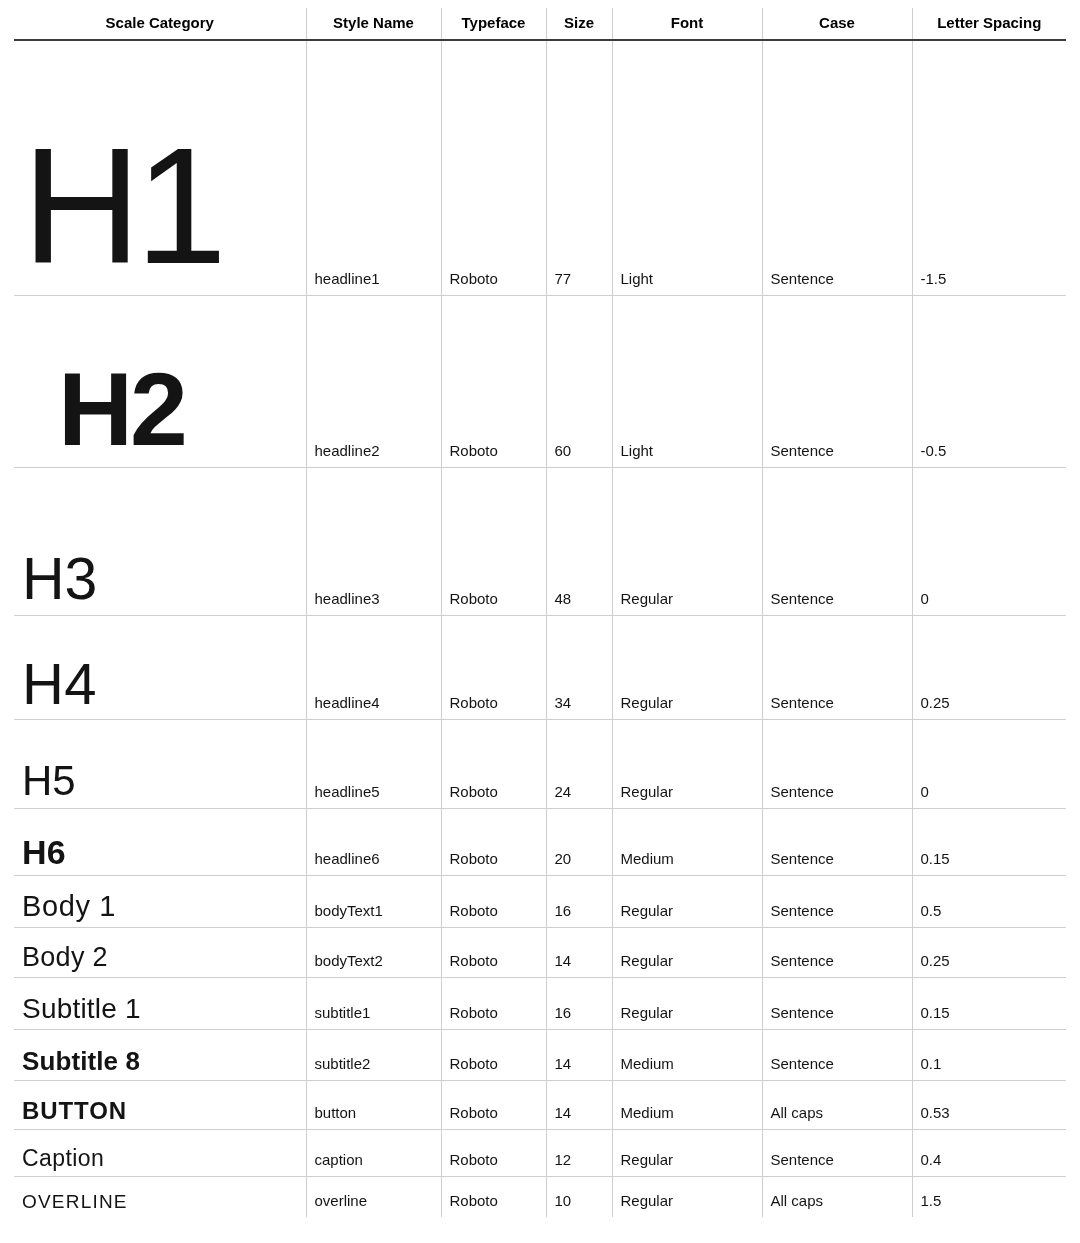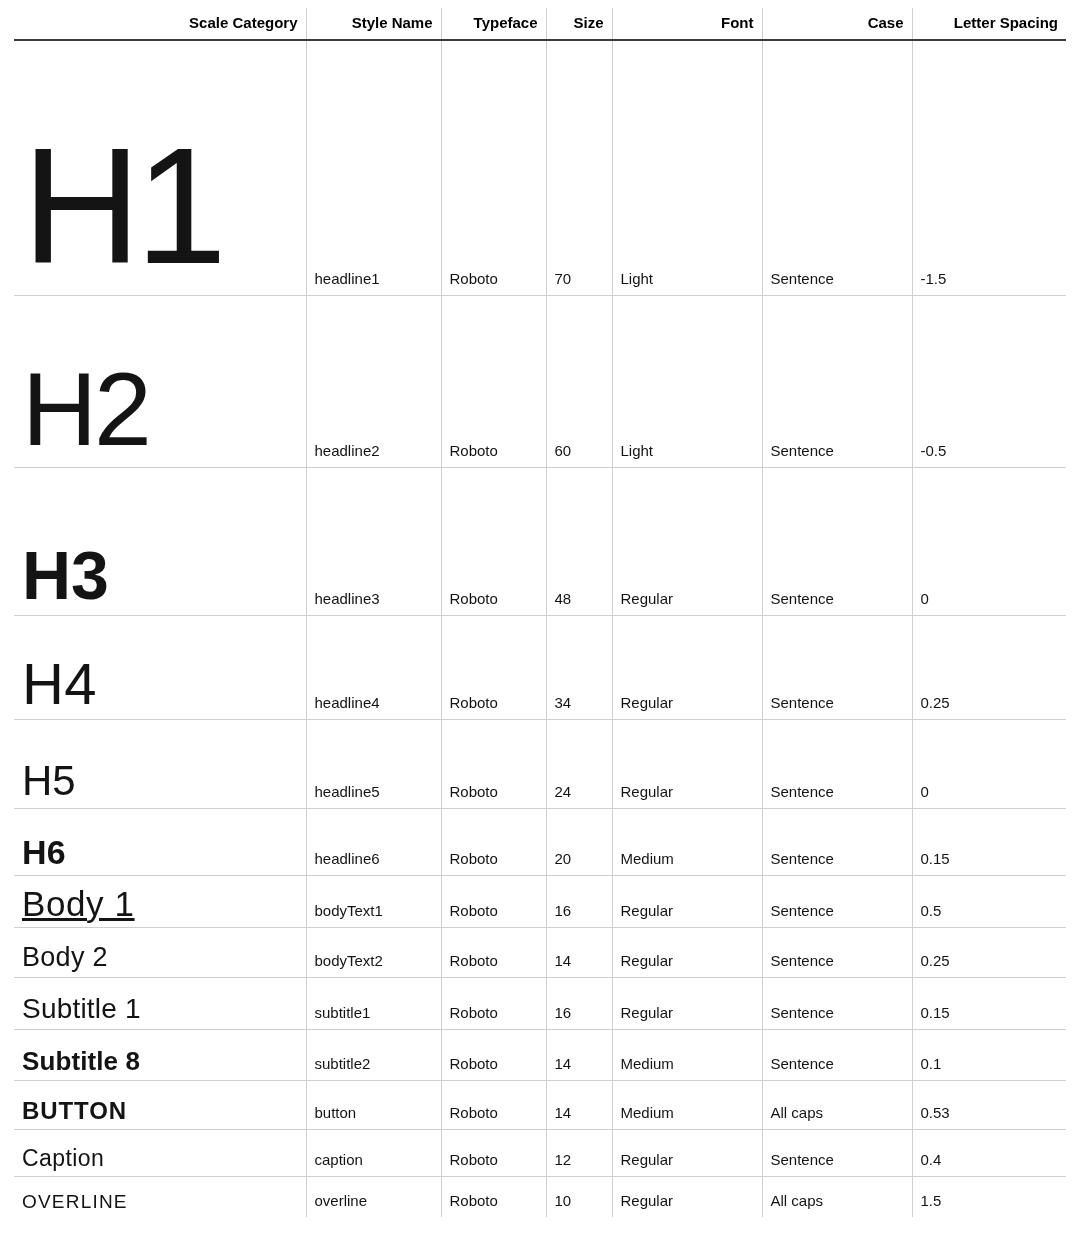--- a/index.html
+++ b/index.html
@@ -29,21 +29,21 @@
   table.type-scale col.c-style   { width: 135px; }
   table.type-scale col.c-typeface{ width: 105px; }
   table.type-scale col.c-size    { width: 66px; }
   table.type-scale col.c-font    { width: 150px; }
   table.type-scale col.c-case    { width: 150px; }
   table.type-scale col.c-spacing { width: 154px; }
 
   table.type-scale th {
     font-size: 15px;
     font-weight: bold;
-    text-align: right;
+    text-align: center;
     padding: 6px 8px 8px 8px;
     border-bottom: 2px solid #3c3c3c;
     vertical-align: bottom;
     white-space: nowrap;
   }
   table.type-scale th + th,
   table.type-scale td + td {
     border-left: 1px solid #cfcfcf;
   }
   table.type-scale td {
@@ -98,39 +98,39 @@
         <th>Letter Spacing</th>
       </tr>
     </thead>
     <tbody id="table-body">
         <tr style="height: 255px;">
           <td class="sample">
             <span class="spec" style="font-size: 165px; font-weight: 300; letter-spacing: -6px;">H1</span>
           </td>
           <td class="meta">headline1</td>
           <td class="meta">Roboto</td>
-          <td class="meta">70</td>
+          <td class="meta">77</td>
           <td class="meta">Light</td>
           <td class="meta">Sentence</td>
           <td class="meta">-1.5</td>
         </tr>
         <tr style="height: 172px;">
           <td class="sample">
-            <span class="spec" style="font-size: 104px; font-weight: 400; letter-spacing: -3px;">H2</span>
+            <span class="spec" style="font-size: 104px; font-weight: 700; letter-spacing: -3px; margin-left: 36px;">H2</span>
           </td>
           <td class="meta">headline2</td>
           <td class="meta">Roboto</td>
           <td class="meta">60</td>
           <td class="meta">Light</td>
           <td class="meta">Sentence</td>
           <td class="meta">-0.5</td>
         </tr>
         <tr style="height: 148px;">
           <td class="sample">
-            <span class="spec" style="font-size: 68px; font-weight: 700; letter-spacing: 0px; margin-top: 7px;">H3</span>
+            <span class="spec" style="font-size: 59px; font-weight: 400; letter-spacing: 0px; margin-top: 7px;">H3</span>
           </td>
           <td class="meta">headline3</td>
           <td class="meta">Roboto</td>
           <td class="meta">48</td>
           <td class="meta">Regular</td>
           <td class="meta">Sentence</td>
           <td class="meta">0</td>
         </tr>
         <tr style="height: 104px;">
           <td class="sample">
@@ -160,21 +160,21 @@
           </td>
           <td class="meta">headline6</td>
           <td class="meta">Roboto</td>
           <td class="meta">20</td>
           <td class="meta">Medium</td>
           <td class="meta">Sentence</td>
           <td class="meta">0.15</td>
         </tr>
         <tr style="height: 52px;">
           <td class="sample">
-            <span class="spec" style="font-size: 35px; font-weight: 400; letter-spacing: 0.6px; text-decoration: underline;">Body 1</span>
+            <span class="spec" style="font-size: 29px; font-weight: 400; letter-spacing: 0.6px;">Body 1</span>
           </td>
           <td class="meta">bodyText1</td>
           <td class="meta">Roboto</td>
           <td class="meta">16</td>
           <td class="meta">Regular</td>
           <td class="meta">Sentence</td>
           <td class="meta">0.5</td>
         </tr>
         <tr style="height: 50px;">
           <td class="sample">

